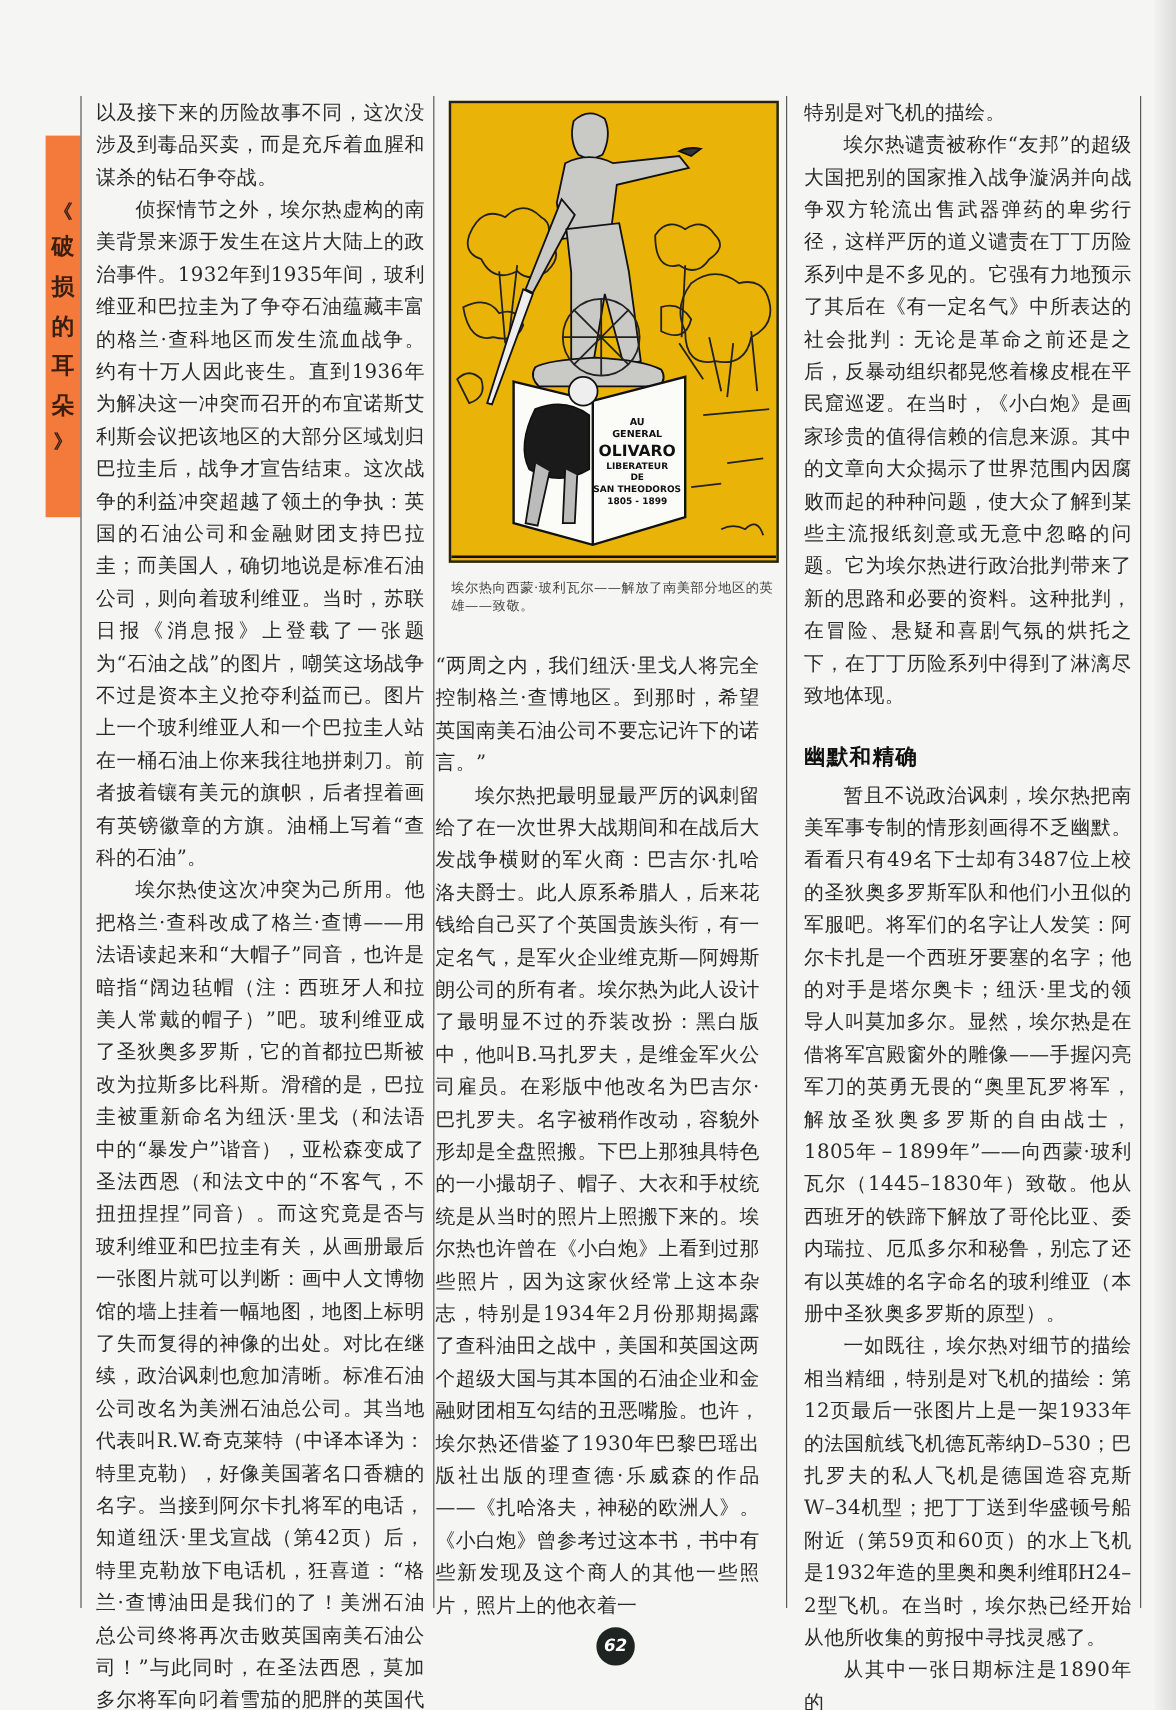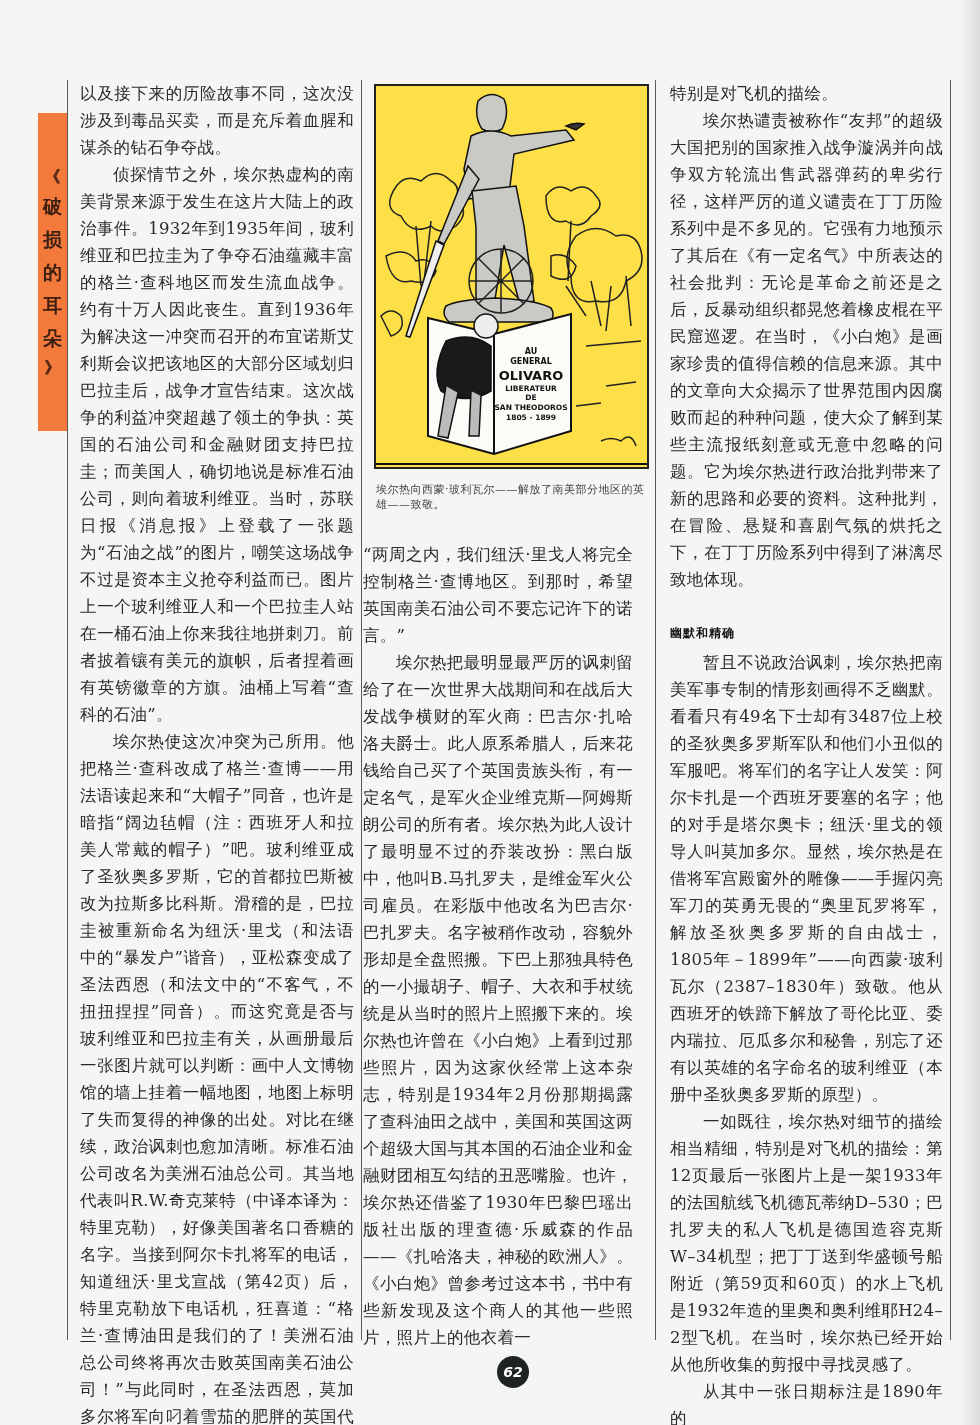--- a/index.html
+++ b/index.html
@@ -29,28 +29,28 @@
   .col {
     position: absolute; font-size: 16.5px; line-height: 27px; letter-spacing: 0.3px;
     text-align: justify;
   }
   .col p { margin: 0; }
   .col p.indent { text-indent: 2em; }
   .col1 { left: 80px; top: 80px; width: 274px; }
   .col2 { left: 363px; top: 541px; width: 270px; }
   .col3 { left: 670px; top: 80px; width: 273px; }
   .heading {
-    font-family: Liberation Sans, sans-serif; font-weight: bold; font-size: 12px;
+    font-family: Liberation Mono, monospace; font-weight: bold; font-size: 18px;
     color: #111; margin: 0; letter-spacing: 1px;
   }
   .col2 .heading { margin-top: 24px; margin-bottom: 2px; }
   .col3 .heading { margin-top: 27px; margin-bottom: 2px; }
   .figure {
     position: absolute; left: 374px; top: 84px; width: 271px; height: 381px;
-    border: 2px solid #222; background: #fde047; overflow: hidden;
+    border: 2px solid #222; background: #eab308; overflow: hidden;
   }
   .caption {
     position: absolute; left: 376px; top: 482px; width: 270px;
     font-size: 11px; line-height: 15px; color: #444; letter-spacing: 0.5px;
   }
   .page-number {
     position: absolute; left: 497px; top: 1356px; width: 32px; height: 32px;
     border-radius: 50%; background: #1e2422; color: #fff;
     font-family: "DejaVu Sans", sans-serif; font-size: 14px; font-weight: bold;
     display: flex; align-items: center; justify-content: center; font-style: italic;
@@ -141,18 +141,18 @@
 
 <div class="col col2">
   <p>“两周之内，我们纽沃·里戈人将完全控制格兰·查博地区。到那时，希望英国南美石油公司不要忘记许下的诺言。”</p>
   <p class="indent">埃尔热把最明显最严厉的讽刺留给了在一次世界大战期间和在战后大发战争横财的军火商：巴吉尔·扎哈洛夫爵士。此人原系希腊人，后来花钱给自己买了个英国贵族头衔，有一定名气，是军火企业维克斯—阿姆斯朗公司的所有者。埃尔热为此人设计了最明显不过的乔装改扮：黑白版中，他叫B.马扎罗夫，是维金军火公司雇员。在彩版中他改名为巴吉尔·巴扎罗夫。名字被稍作改动，容貌外形却是全盘照搬。下巴上那独具特色的一小撮胡子、帽子、大衣和手杖统统是从当时的照片上照搬下来的。埃尔热也许曾在《小白炮》上看到过那些照片，因为这家伙经常上这本杂志，特别是1934年2月份那期揭露了查科油田之战中，美国和英国这两个超级大国与其本国的石油企业和金融财团相互勾结的丑恶嘴脸。也许，埃尔热还借鉴了1930年巴黎巴瑶出版社出版的理查德·乐威森的作品——《扎哈洛夫，神秘的欧洲人》。《小白炮》曾参考过这本书，书中有些新发现及这个商人的其他一些照片，照片上的他衣着一</p>
 </div>
 
 <div class="col col3">
   <p>特别是对飞机的描绘。</p>
   <p class="indent">埃尔热谴责被称作“友邦”的超级大国把别的国家推入战争漩涡并向战争双方轮流出售武器弹药的卑劣行径，这样严厉的道义谴责在丁丁历险系列中是不多见的。它强有力地预示了其后在《有一定名气》中所表达的社会批判：无论是革命之前还是之后，反暴动组织都晃悠着橡皮棍在平民窟巡逻。在当时，《小白炮》是画家珍贵的值得信赖的信息来源。其中的文章向大众揭示了世界范围内因腐败而起的种种问题，使大众了解到某些主流报纸刻意或无意中忽略的问题。它为埃尔热进行政治批判带来了新的思路和必要的资料。这种批判，在冒险、悬疑和喜剧气氛的烘托之下，在丁丁历险系列中得到了淋漓尽致地体现。</p>
   <h2 class="heading">幽默和精确</h2>
-  <p class="indent">暂且不说政治讽刺，埃尔热把南美军事专制的情形刻画得不乏幽默。看看只有49名下士却有3487位上校的圣狄奥多罗斯军队和他们小丑似的军服吧。将军们的名字让人发笑：阿尔卡扎是一个西班牙要塞的名字；他的对手是塔尔奥卡；纽沃·里戈的领导人叫莫加多尔。显然，埃尔热是在借将军宫殿窗外的雕像——手握闪亮军刀的英勇无畏的“奥里瓦罗将军，解放圣狄奥多罗斯的自由战士，1805年－1899年”——向西蒙·玻利瓦尔（2387–1830年）致敬。他从西班牙的铁蹄下解放了哥伦比亚、委内瑞拉、厄瓜多尔和秘鲁，别忘了还有以英雄的名字命名的玻利维亚（本册中圣狄奥多罗斯的原型）。</p>
+  <p class="indent">暂且不说政治讽刺，埃尔热把南美军事专制的情形刻画得不乏幽默。看看只有49名下士却有3487位上校的圣狄奥多罗斯军队和他们小丑似的军服吧。将军们的名字让人发笑：阿尔卡扎是一个西班牙要塞的名字；他的对手是塔尔奥卡；纽沃·里戈的领导人叫莫加多尔。显然，埃尔热是在借将军宫殿窗外的雕像——手握闪亮军刀的英勇无畏的“奥里瓦罗将军，解放圣狄奥多罗斯的自由战士，1805年－1899年”——向西蒙·玻利瓦尔（1445–1830年）致敬。他从西班牙的铁蹄下解放了哥伦比亚、委内瑞拉、厄瓜多尔和秘鲁，别忘了还有以英雄的名字命名的玻利维亚（本册中圣狄奥多罗斯的原型）。</p>
   <p class="indent">一如既往，埃尔热对细节的描绘相当精细，特别是对飞机的描绘：第12页最后一张图片上是一架1933年的法国航线飞机德瓦蒂纳D–530；巴扎罗夫的私人飞机是德国造容克斯W–34机型；把丁丁送到华盛顿号船附近（第59页和60页）的水上飞机是1932年造的里奥和奥利维耶H24–2型飞机。在当时，埃尔热已经开始从他所收集的剪报中寻找灵感了。</p>
   <p class="indent">从其中一张日期标注是1890年的</p>
 </div>
 
 <div class="page-number">62</div>
 
 </body></html>

